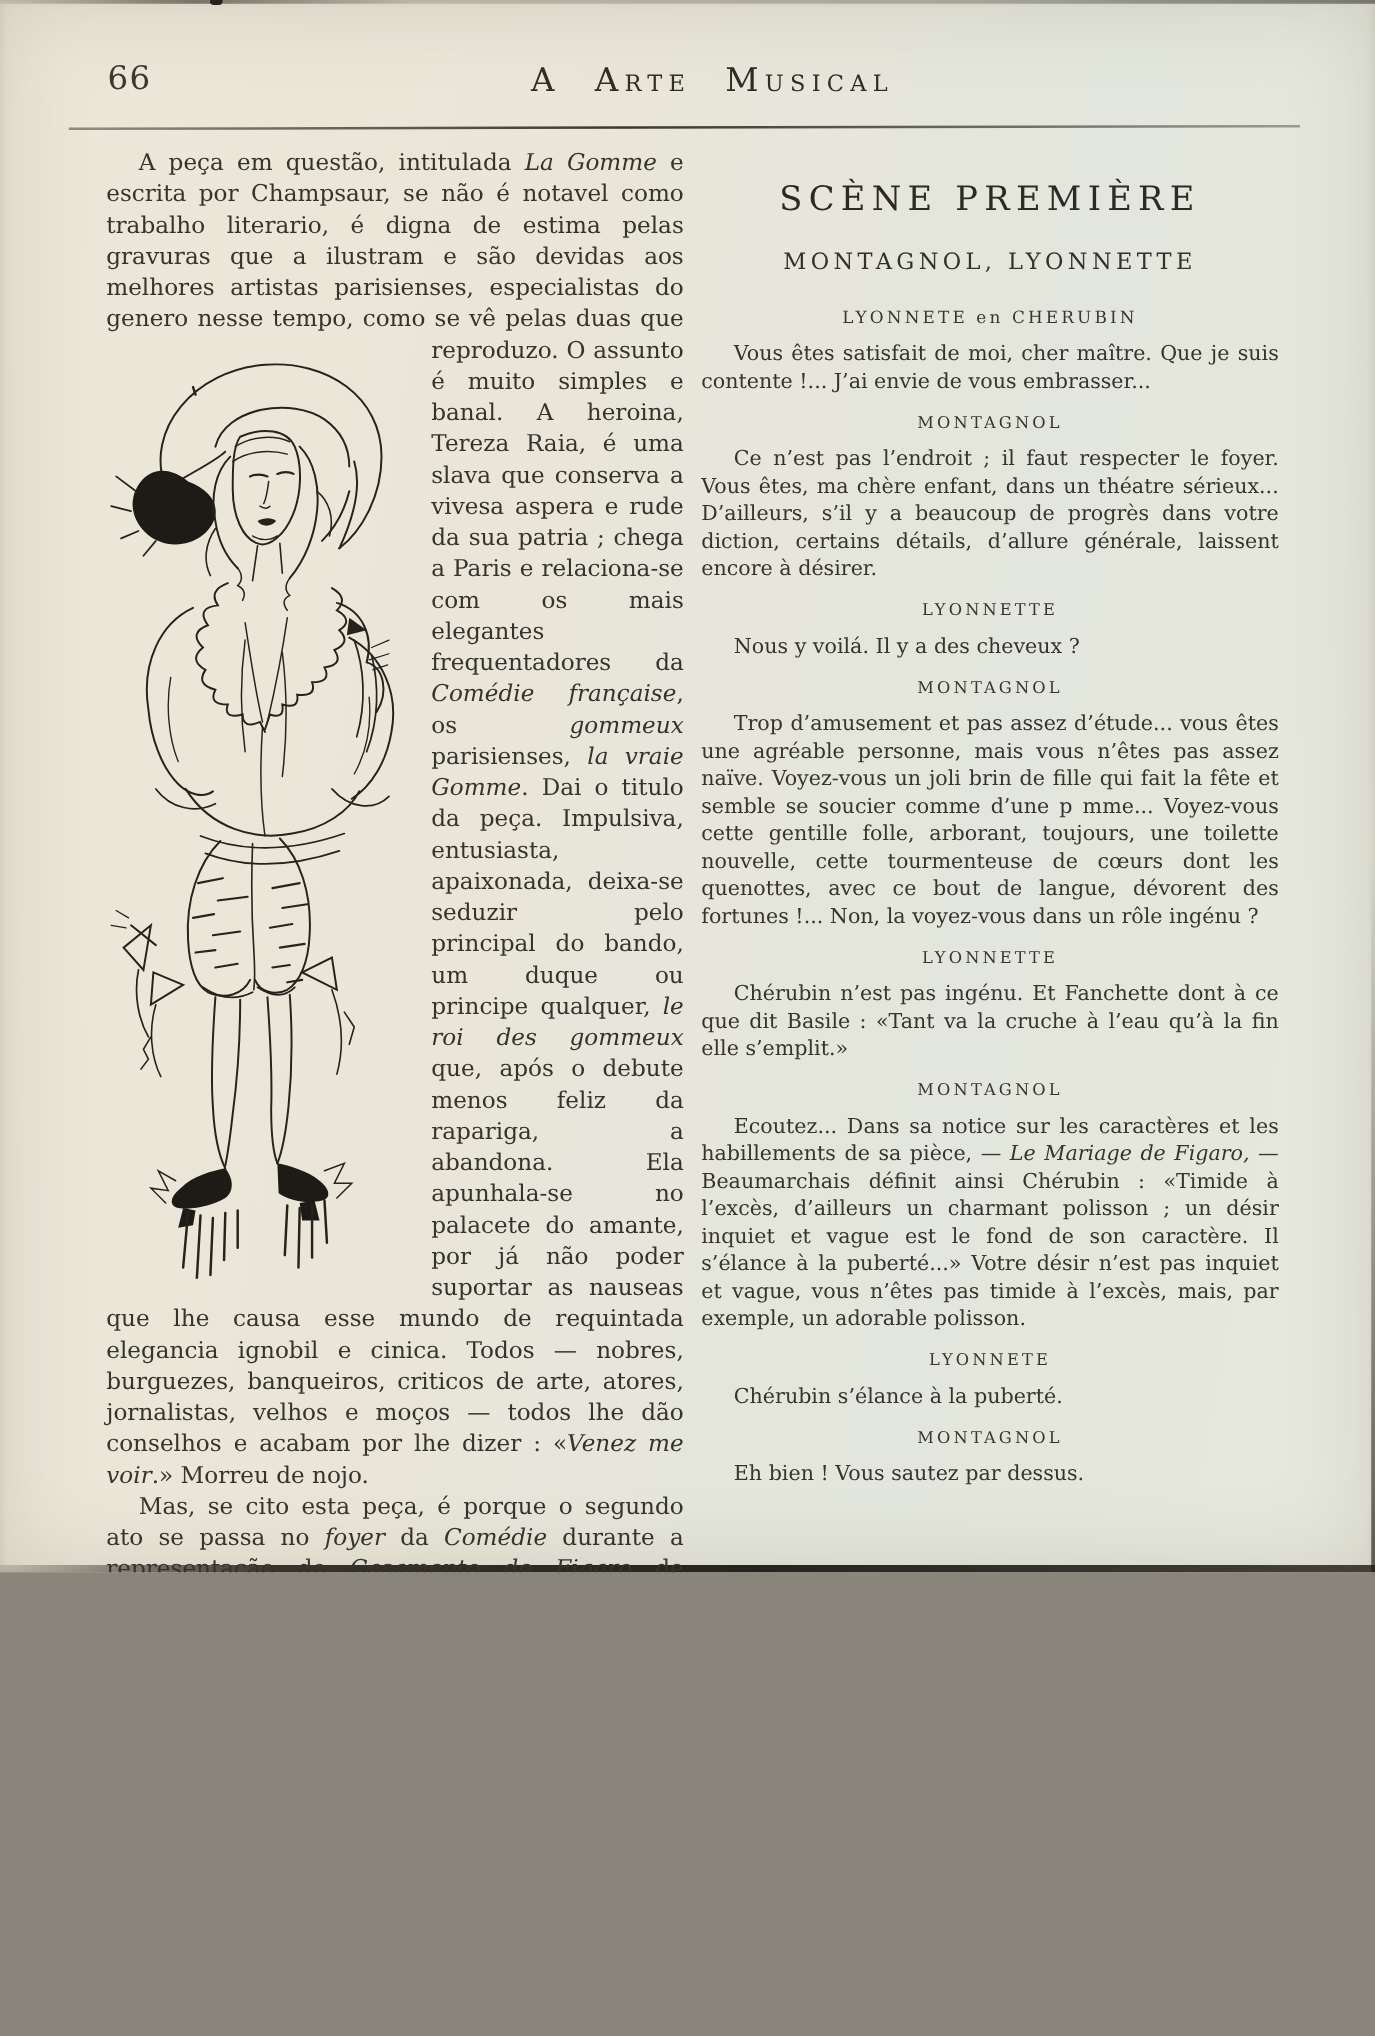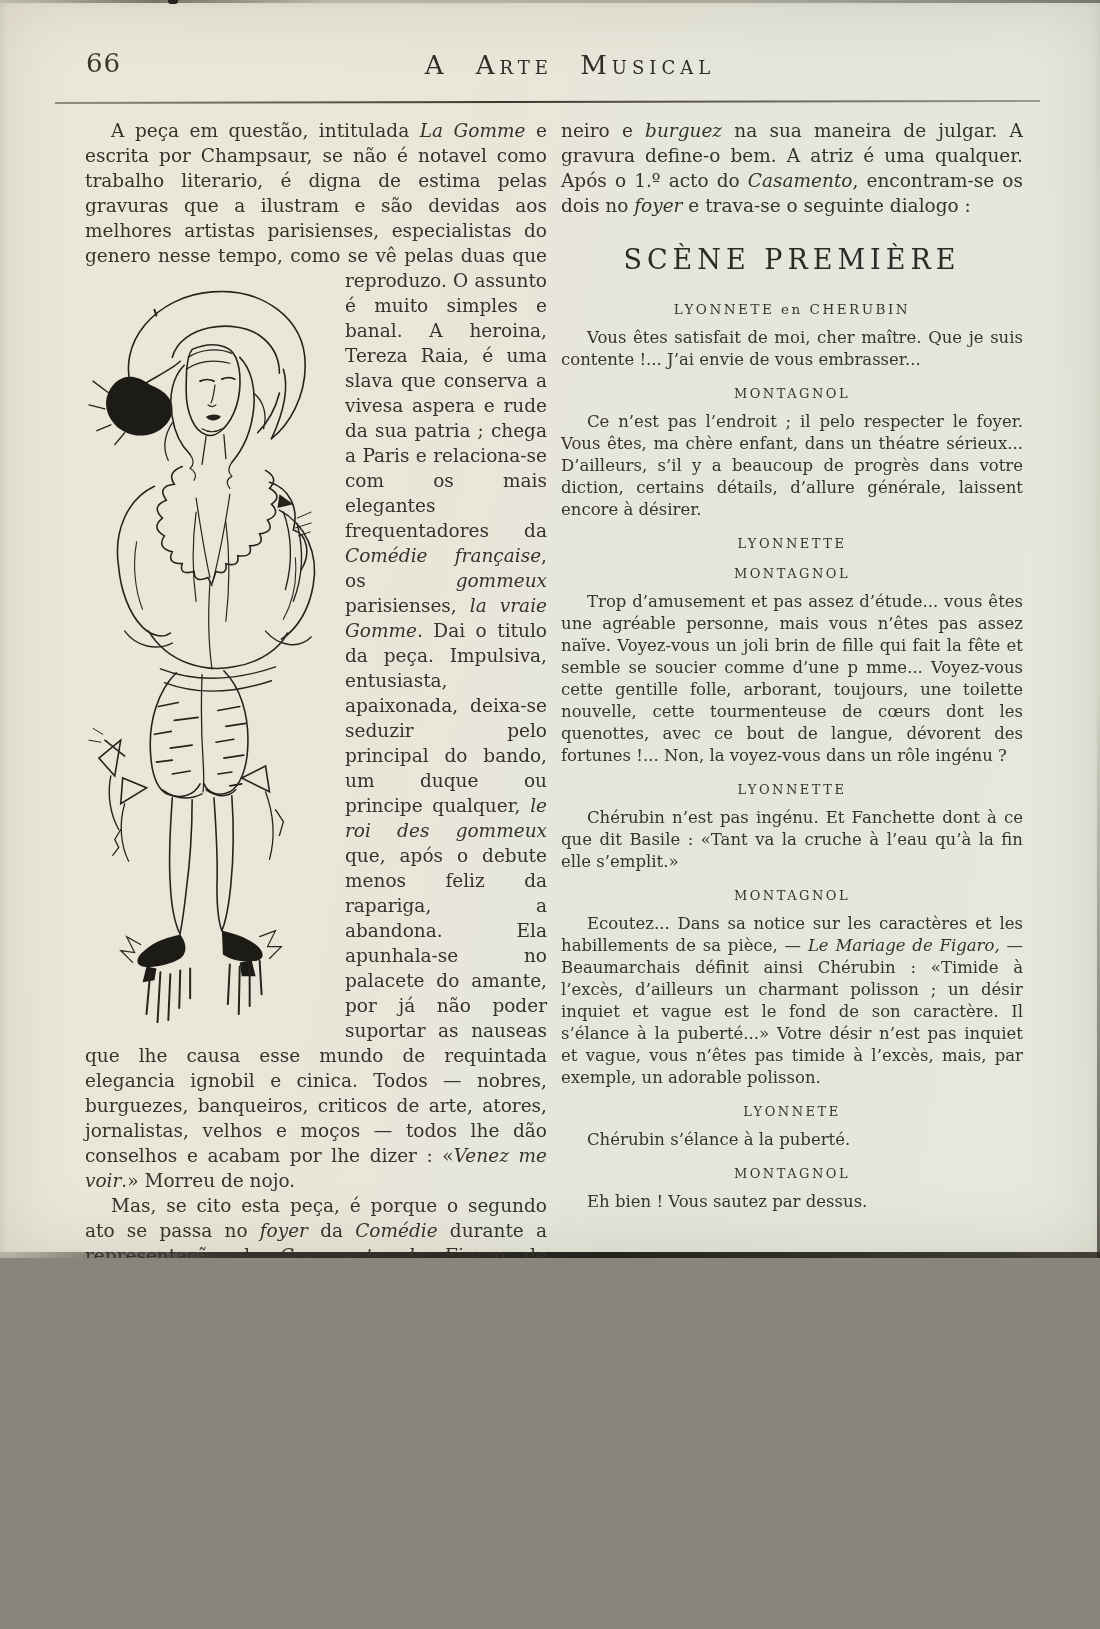--- a/index.html
+++ b/index.html
@@ -156,34 +156,35 @@
             <path d="M168 692 L172 708 L158 708 L156 694 Z" fill="#1d1b16" stroke="none"></path>
             <path d="M176 668 L192 662 L184 678 L198 678 L186 690" stroke-width="1.2"></path>
 
             <path d="M66 702 l-4 44 M76 704 l-3 52 M86 706 l-2 46 M96 702 l-1 38 M106 700 l0 30 M146 696 l-2 40 M156 698 l-1 48 M166 696 l0 42 M176 692 l2 34" stroke-width="2"></path>
           </svg>
           </span><span>assunto é muito simples e banal. A heroina, Tereza Raia, é uma slava que conserva a vivesa aspera e rude da sua patria ; chega a Paris e relaciona-se com os mais elegantes frequentadores da <i>Comédie française</i>, os <i>gommeux</i> parisienses, <i>la vraie Gomme</i>. Dai o titulo da peça. Impulsiva, entusiasta, apaixonada, deixa-se seduzir pelo principal do bando, um duque ou principe qualquer, <i>le roi des gommeux</i> que, após o debute menos feliz da rapariga, a abandona. Ela apunhala-se no palacete do amante, por já não poder suportar as nauseas que lhe causa esse mundo de requintada elegancia ignobil e cinica. Todos — nobres, burguezes, banqueiros, criticos de arte, atores, jornalistas, velhos e moços — todos lhe dão conselhos e acabam por lhe dizer : «<i>Venez me voir</i>.» Morreu de nojo.</span></p>
       <p class="body para-indent">Mas, se cito esta peça, é porque o segundo ato se passa no <i>foyer</i> da <i>Comédie</i> durante a representação do <i>Casamento de Figaro</i> de Beaumarchais, e porque, em tres das suas scenas, é que se dá o episodio a que me referi no principio d’este artigo, entre a atriz que fazia de <i>Cherubino</i> e o critico de arte que a não achava suficientemente simples e ingenua. O critico é Montagnol, grosso personagem no qual desde logo se reconhece o celebre Francisque Sarcey, <i>mon oncle</i>, como lhe chamavam os que o troçavam pelo acharem roti-</p>
     </div>
 
     <div class="col-right" lang="fr">
-      <p class="body">neiro e <i>burguez</i> na sua maneira de julgar. A gravura define-o bem. A atriz é uma qualquer. Após o 1.º acto do <i>Casamento</i>, encontram-se os dois no <i>foyer</i> e trava-se o seguinte dialogo :</p>
 
       <h2 class="scene-heading">SCÈNE PREMIÈRE</h2>
+      <div class="scene-characters">MONTAGNOL, LYONNETTE</div>
       <div class="scene-note">LYONNETE en CHERUBIN</div>
 
       <div class="speech">
         <p class="dlg">Vous êtes satisfait de moi, cher maître. Que je suis contente !... J’ai envie de vous embrasser...</p>
       </div>
       <div class="speech">
         <div class="speaker">MONTAGNOL</div>
-        <p class="dlg">Ce n’est pas l’endroit ; il pelo respecter le foyer. Vous êtes, ma chère enfant, dans un théatre sérieux... D’ailleurs, s’il y a beaucoup de progrès dans votre diction, certains détails, d’allure générale, laissent encore à désirer.</p>
+        <p class="dlg">Ce n’est pas l’endroit ; il faut respecter le foyer. Vous êtes, ma chère enfant, dans un théatre sérieux... D’ailleurs, s’il y a beaucoup de progrès dans votre diction, certains détails, d’allure générale, laissent encore à désirer.</p>
       </div>
       <div class="speech">
         <div class="speaker">LYONNETTE</div>
+        <p class="dlg">Nous y voilá. Il y a des cheveux ?</p>
       </div>
       <div class="speech">
         <div class="speaker">MONTAGNOL</div>
         <p class="dlg">Trop d’amusement et pas assez d’étude... vous êtes une agréable personne, mais vous n’êtes pas assez naïve. Voyez-vous un joli brin de fille qui fait la fête et semble se soucier comme d’une p mme... Voyez-vous cette gentille folle, arborant, toujours, une toilette nouvelle, cette tourmenteuse de cœurs dont les quenottes, avec ce bout de langue, dévorent des fortunes !... Non, la voyez-vous dans un rôle ingénu ?</p>
       </div>
       <div class="speech">
         <div class="speaker">LYONNETTE</div>
         <p class="dlg">Chérubin n’est pas ingénu. Et Fanchette dont à ce que dit Basile : «Tant va la cruche à l’eau qu’à la fin elle s’emplit.»</p>
       </div>
       <div class="speech">

